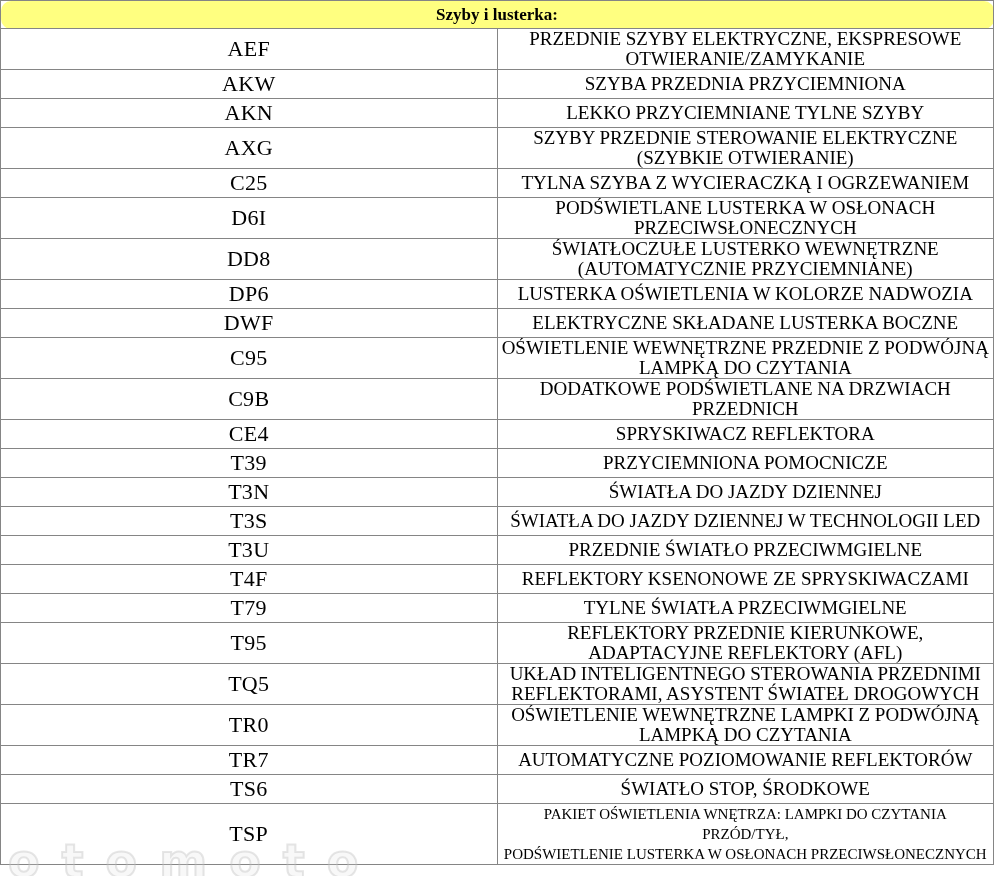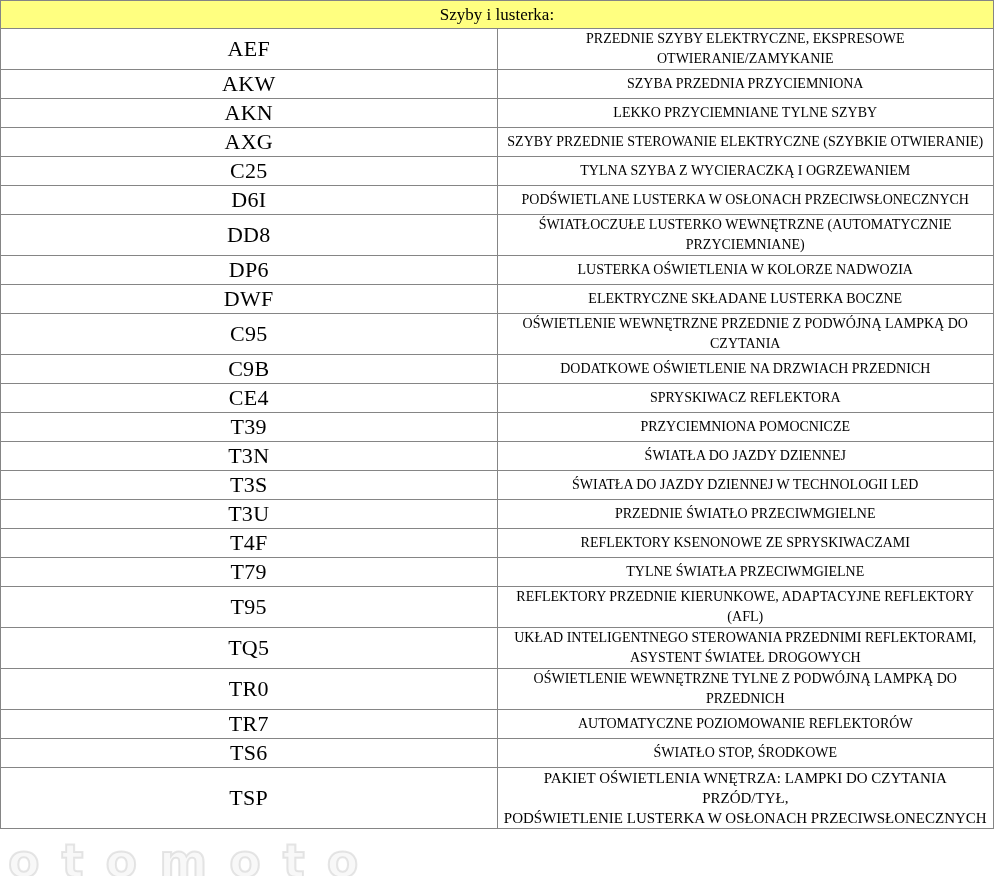--- a/index.html
+++ b/index.html
@@ -30,30 +30,31 @@
   td.code {
     width: 50px;
     height: 28px;
     text-align: center;
     font-size: 22px;
     letter-spacing: 0.3px;
   }
   td.desc {
     height: 28px;
     text-align: center;
-    font-size: 14px;
+    font-size: 19px;
     white-space: pre-line;
     line-height: 20px;
   }
   tr.sec td {
     background: var(--header-bg, #ffff80);
-    font-weight: normal;
+    font-weight: bold;
     font-size: 17px;
     text-align: center;
     height: 27px;
+    border-radius: 10px;
   }
   tr.tall td { height: 43px; }
   tr.tall td.desc { font-size: 15px; line-height: 20px; }
   tbody tr:last-child td { height: 33px; }
   .watermark {
     position: absolute;
     left: 8px;
     top: 834px;
     font-family: "DejaVu Sans", sans-serif;
     font-weight: bold;
@@ -110,21 +111,21 @@
         <tr>
           <td class="code">DWF</td>
           <td class="desc">ELEKTRYCZNE SKŁADANE LUSTERKA BOCZNE</td>
         </tr>
         <tr>
           <td class="code">C95</td>
           <td class="desc">OŚWIETLENIE WEWNĘTRZNE PRZEDNIE Z PODWÓJNĄ LAMPKĄ DO CZYTANIA</td>
         </tr>
         <tr>
           <td class="code">C9B</td>
-          <td class="desc">DODATKOWE OŚWIETLENIE NA DRZWIACH PRZEDNICH</td>
+          <td class="desc">DODATKOWE PODŚWIETLANE NA DRZWIACH PRZEDNICH</td>
         </tr>
         <tr>
           <td class="code">CE4</td>
           <td class="desc">SPRYSKIWACZ REFLEKTORA</td>
         </tr>
         <tr>
           <td class="code">T39</td>
           <td class="desc">PRZYCIEMNIONA POMOCNICZE</td>
         </tr>
         <tr>
@@ -150,21 +151,21 @@
         <tr>
           <td class="code">T95</td>
           <td class="desc">REFLEKTORY PRZEDNIE KIERUNKOWE, ADAPTACYJNE REFLEKTORY (AFL)</td>
         </tr>
         <tr>
           <td class="code">TQ5</td>
           <td class="desc">UKŁAD INTELIGENTNEGO STEROWANIA PRZEDNIMI REFLEKTORAMI, ASYSTENT ŚWIATEŁ DROGOWYCH</td>
         </tr>
         <tr>
           <td class="code">TR0</td>
-          <td class="desc">OŚWIETLENIE WEWNĘTRZNE TYLNE Z PODWÓJNĄ LAMPKĄ DO PRZEDNICH</td>
+          <td class="desc">OŚWIETLENIE WEWNĘTRZNE LAMPKI Z PODWÓJNĄ LAMPKĄ DO CZYTANIA</td>
         </tr>
         <tr>
           <td class="code">TR7</td>
           <td class="desc">AUTOMATYCZNE POZIOMOWANIE REFLEKTORÓW</td>
         </tr>
         <tr>
           <td class="code">TS6</td>
           <td class="desc">ŚWIATŁO STOP, ŚRODKOWE</td>
         </tr>
         <tr class="tall">

